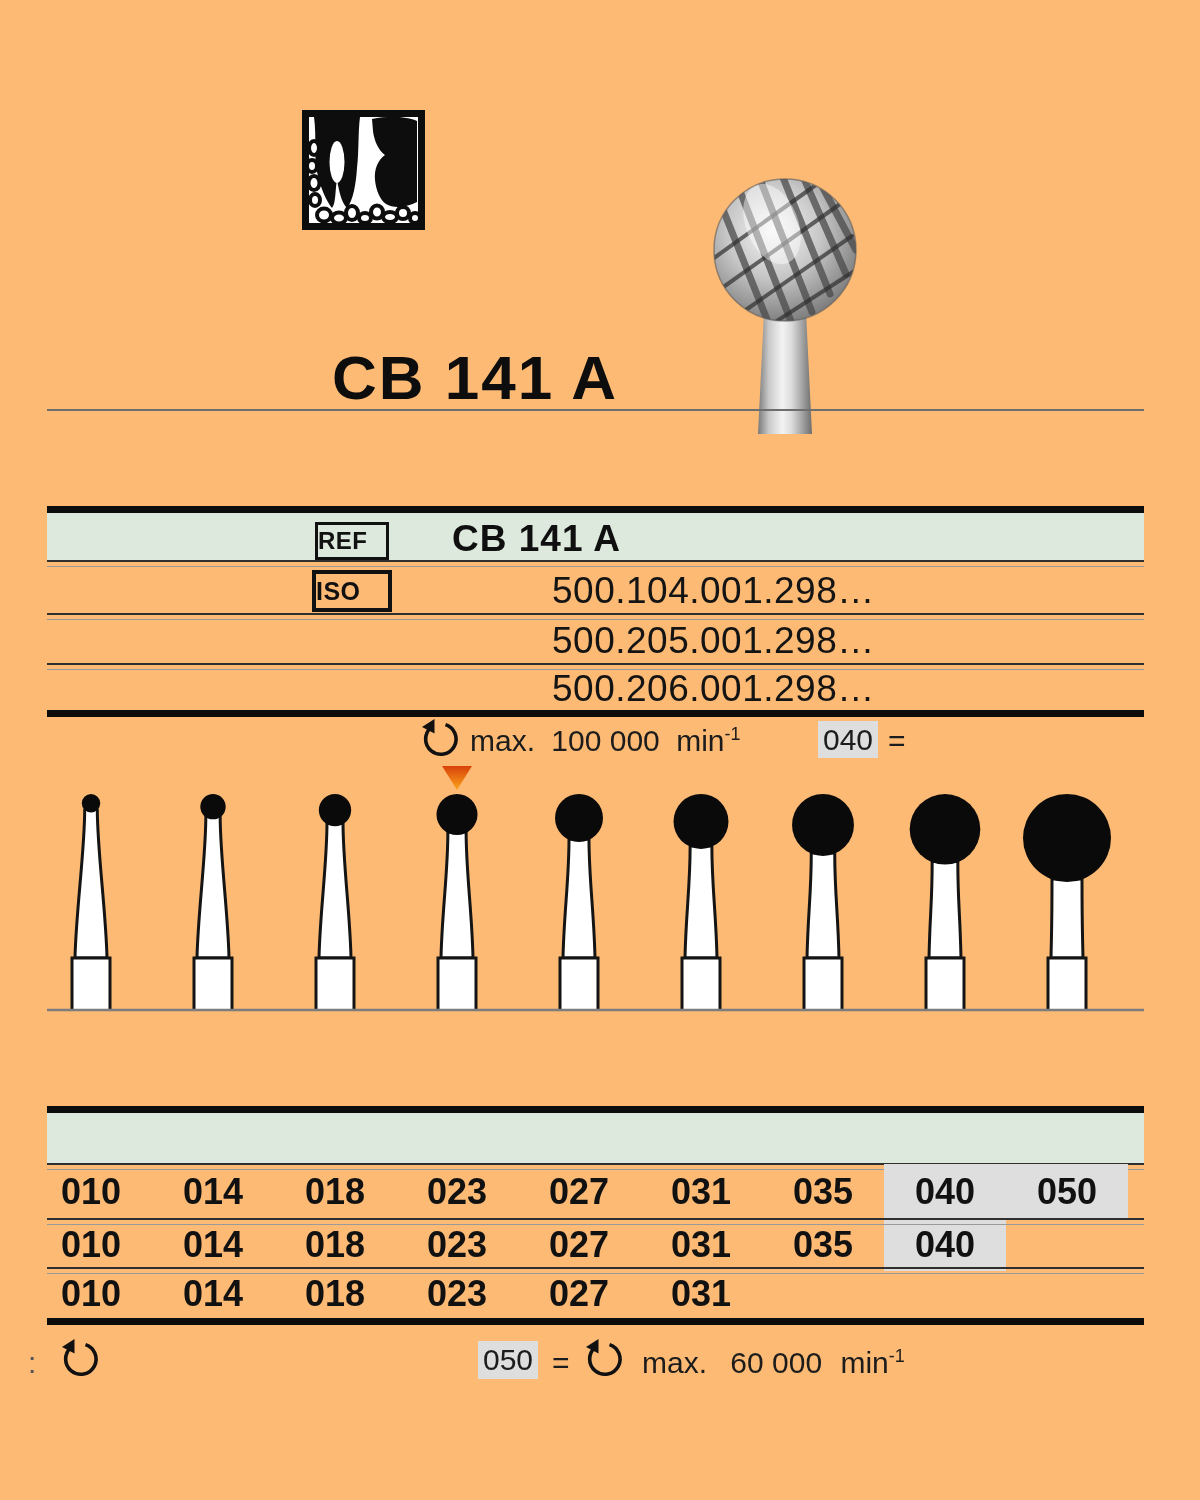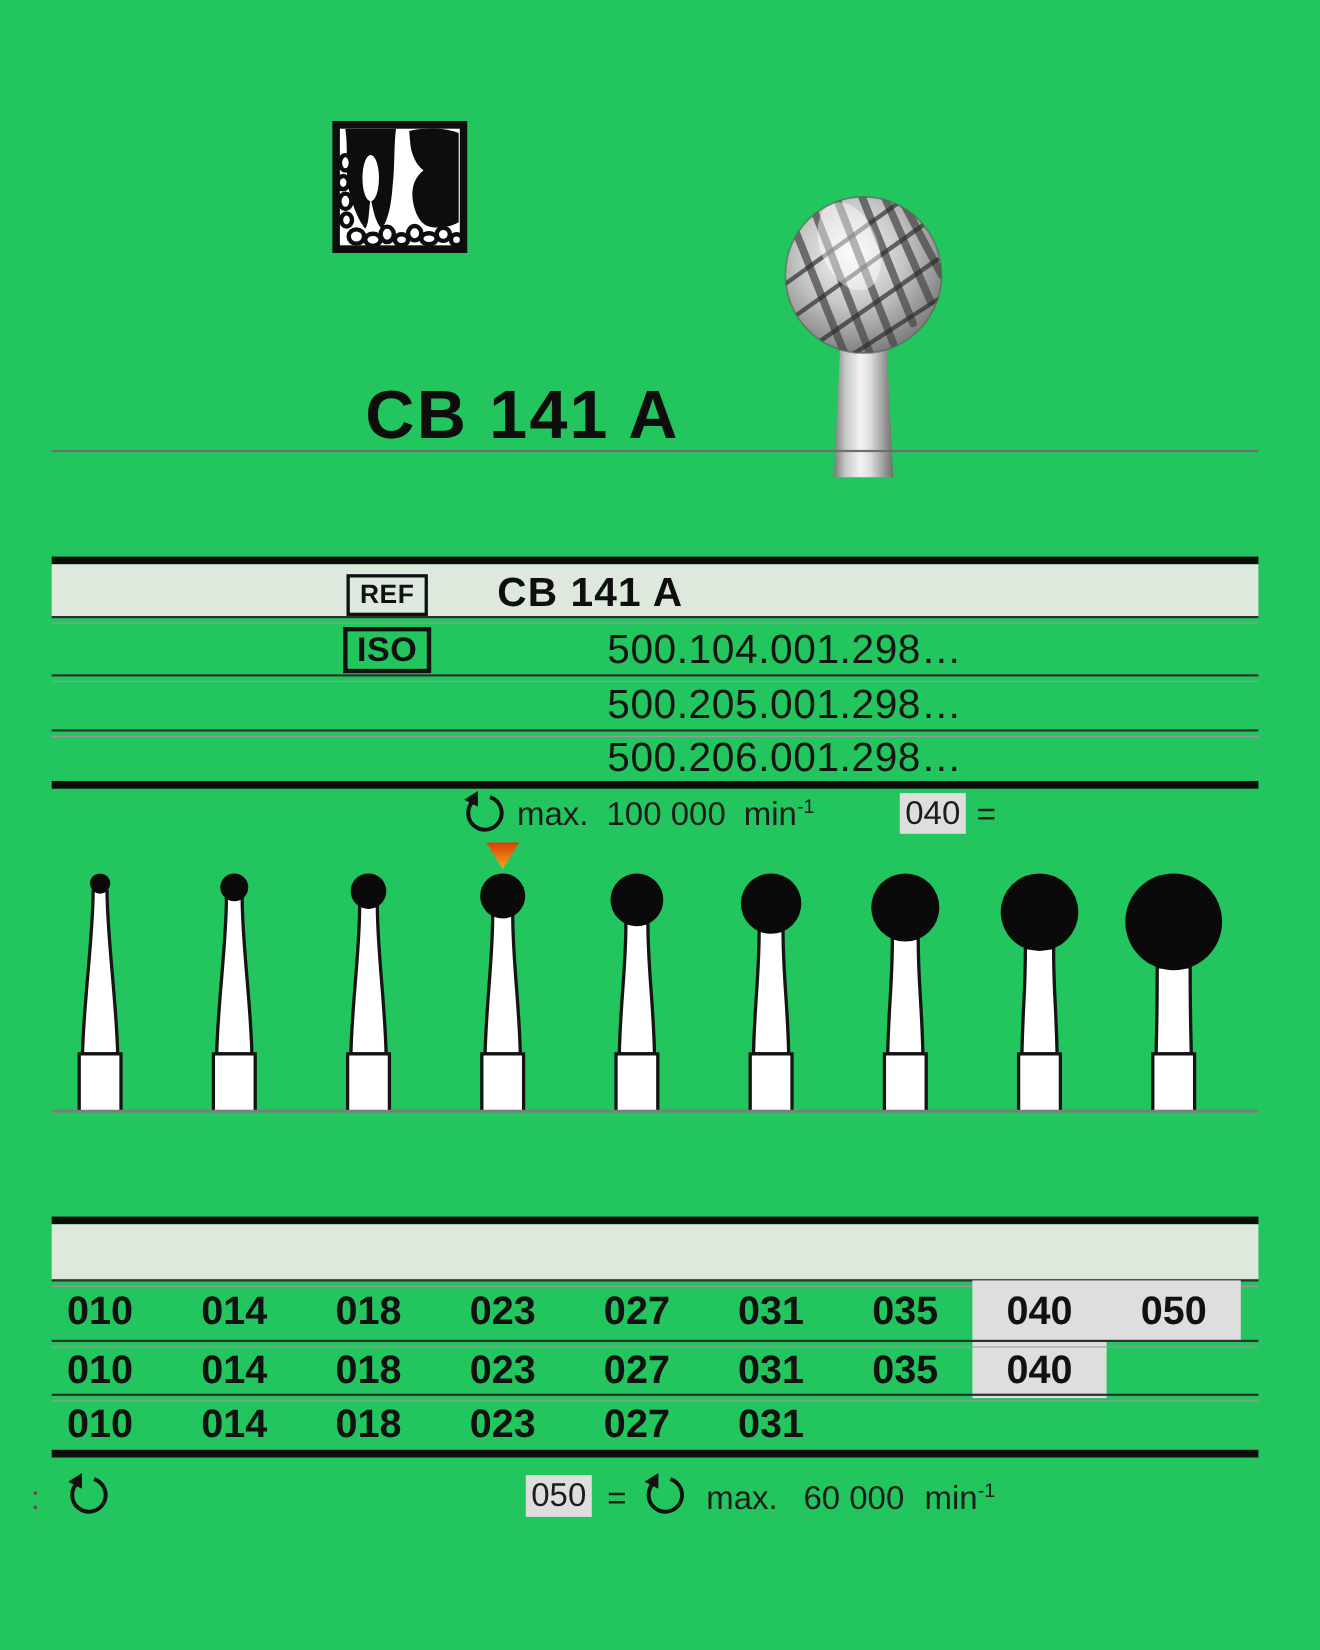--- a/index.html
+++ b/index.html
@@ -1,28 +1,28 @@
 <!DOCTYPE html>
 <html><head>
 <meta charset="utf-8">
 <style>
   html,body{margin:0;padding:0;background:#ffffff;}
-  .page{position:relative;width:1200px;height:1500px;background:#22c55e;overflow:hidden;
+  .page{position:relative;width:1200px;height:1500px;background:#fdba74;overflow:hidden;
         font-family:"Liberation Sans", sans-serif;color:#161616;}
   .abs{position:absolute;}
   .rule{position:absolute;left:47px;width:1097px;}
   .thick{height:7px;background:#0c0c0c;}
   .thin{height:2px;background:#6e6e6e;}
   .dbl{height:7px;border-top:2.5px solid #2f2f2f;border-bottom:1.5px solid #9a9a9a;box-sizing:border-box;}
   .band{position:absolute;left:47px;width:1097px;background:#dce9dc;}
   .title{position:absolute;left:332px;top:342px;font-size:62px;font-weight:700;letter-spacing:2px;color:#0d0d0d;}
-  .tagbox{position:absolute;display:flex;align-items:center;justify-content:center;
+  .tagbox{position:absolute;display:flex;align-items:center;justify-content:flex-start;
           border:3px solid #111;font-weight:700;color:#111;background:transparent;}
   .refbox{left:315px;top:522px;width:68px;height:32px;font-size:24px;letter-spacing:.5px;}
-  .isobox{left:312px;top:570px;width:72px;height:34px;border-width:4px;font-size:31px;letter-spacing:.5px;}
+  .isobox{left:312px;top:570px;width:72px;height:34px;border-width:4px;font-size:25px;letter-spacing:.5px;}
   .refval{position:absolute;left:452px;top:518px;font-size:37px;font-weight:700;letter-spacing:1px;color:#0f0f0f;}
   .isonum{position:absolute;left:552px;font-size:37px;color:#141414;letter-spacing:.5px;}
   .isonum b{font-weight:400;}
   .speedtxt{font-size:30px;color:#1c1c1c;}
   .exp{font-size:18px;position:relative;top:-11px;letter-spacing:0;}
   .graybox{position:absolute;background:#dedede;display:flex;align-items:center;justify-content:center;
            font-size:30px;color:#1c1c1c;}
   .rot{position:absolute;width:42px;height:42px;}
   .size-row{position:absolute;left:40px;width:1110px;}
   .size-cell{position:absolute;transform:translateX(-50%);font-size:36px;font-weight:700;color:#111;

